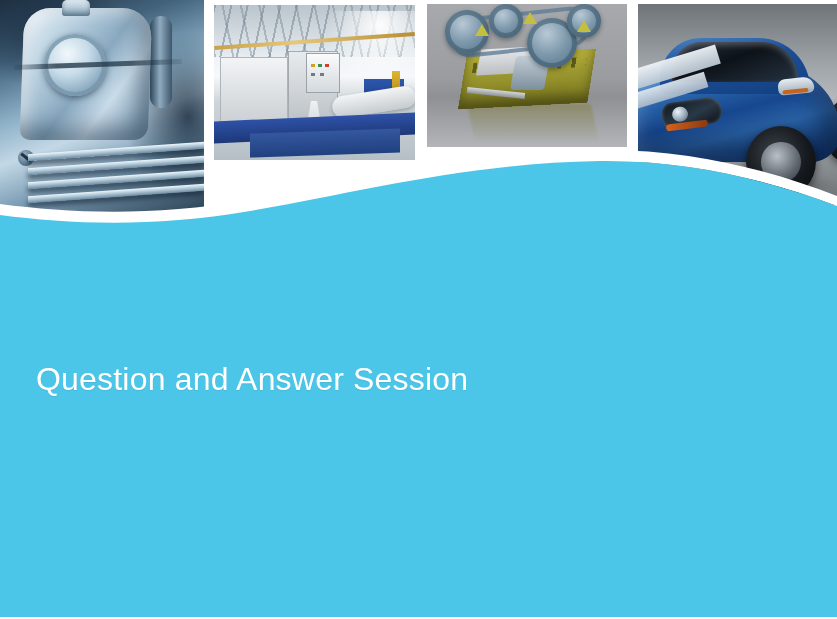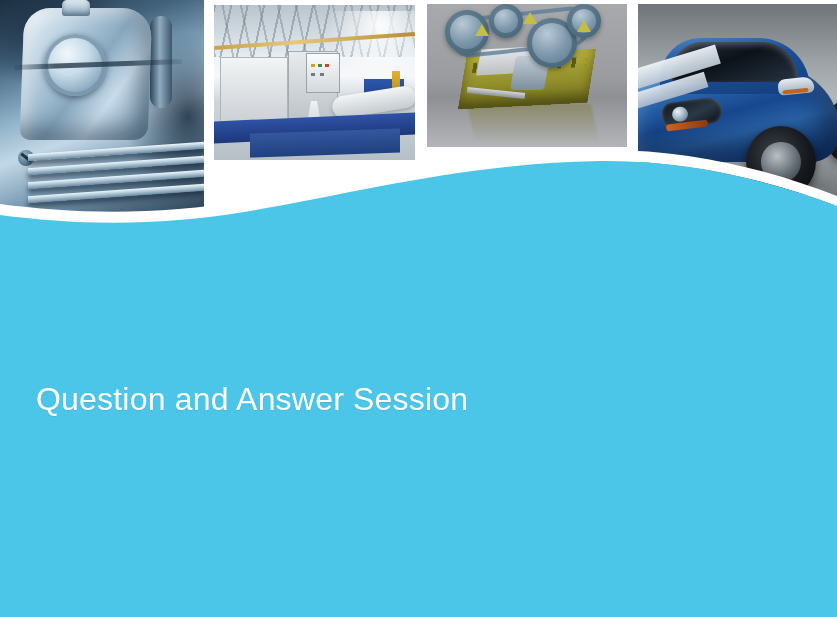--- a/index.html
+++ b/index.html
@@ -384,21 +384,21 @@
     width: 837px;
     height: 619px;
     pointer-events: none;
   }
   .wave-layer svg { display: block; }
 
   
   .title {
     position: absolute;
     left: 36px;
-    top: 380px;
+    top: 360px;
     color: #ffffff;
     font-size: 32px;
     font-weight: 400;
     letter-spacing: .2px;
     line-height: 1.2;
     white-space: nowrap;
     font-family: "Liberation Sans", sans-serif;
     text-shadow: 0 1px 1px rgba(0,0,0,.07);
   }
 

